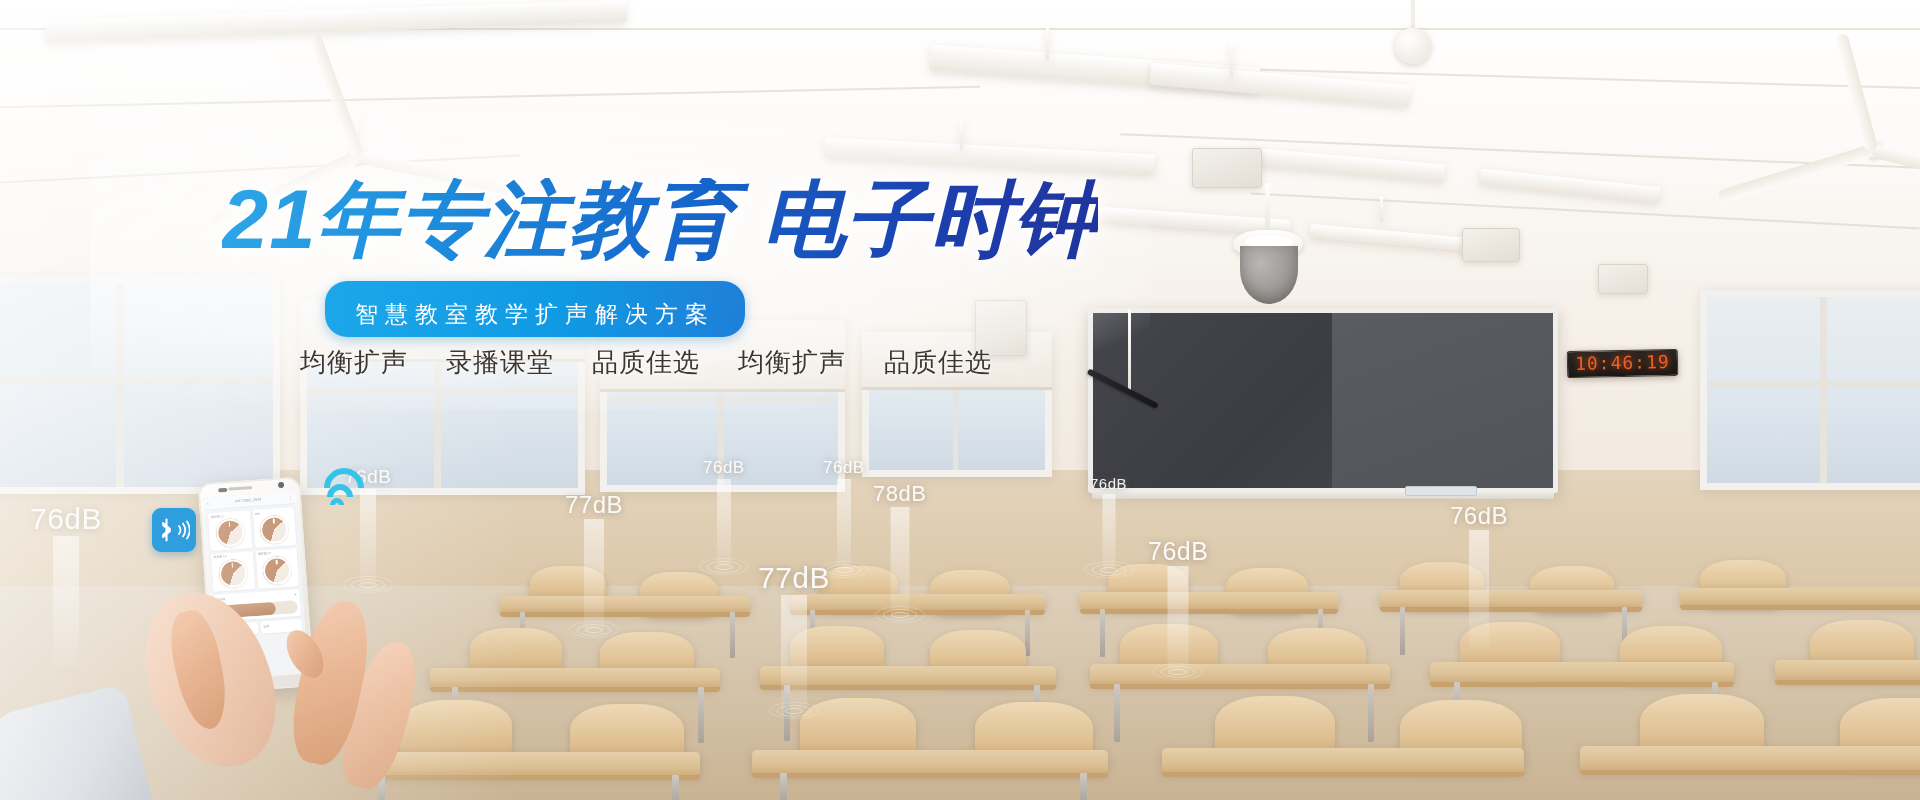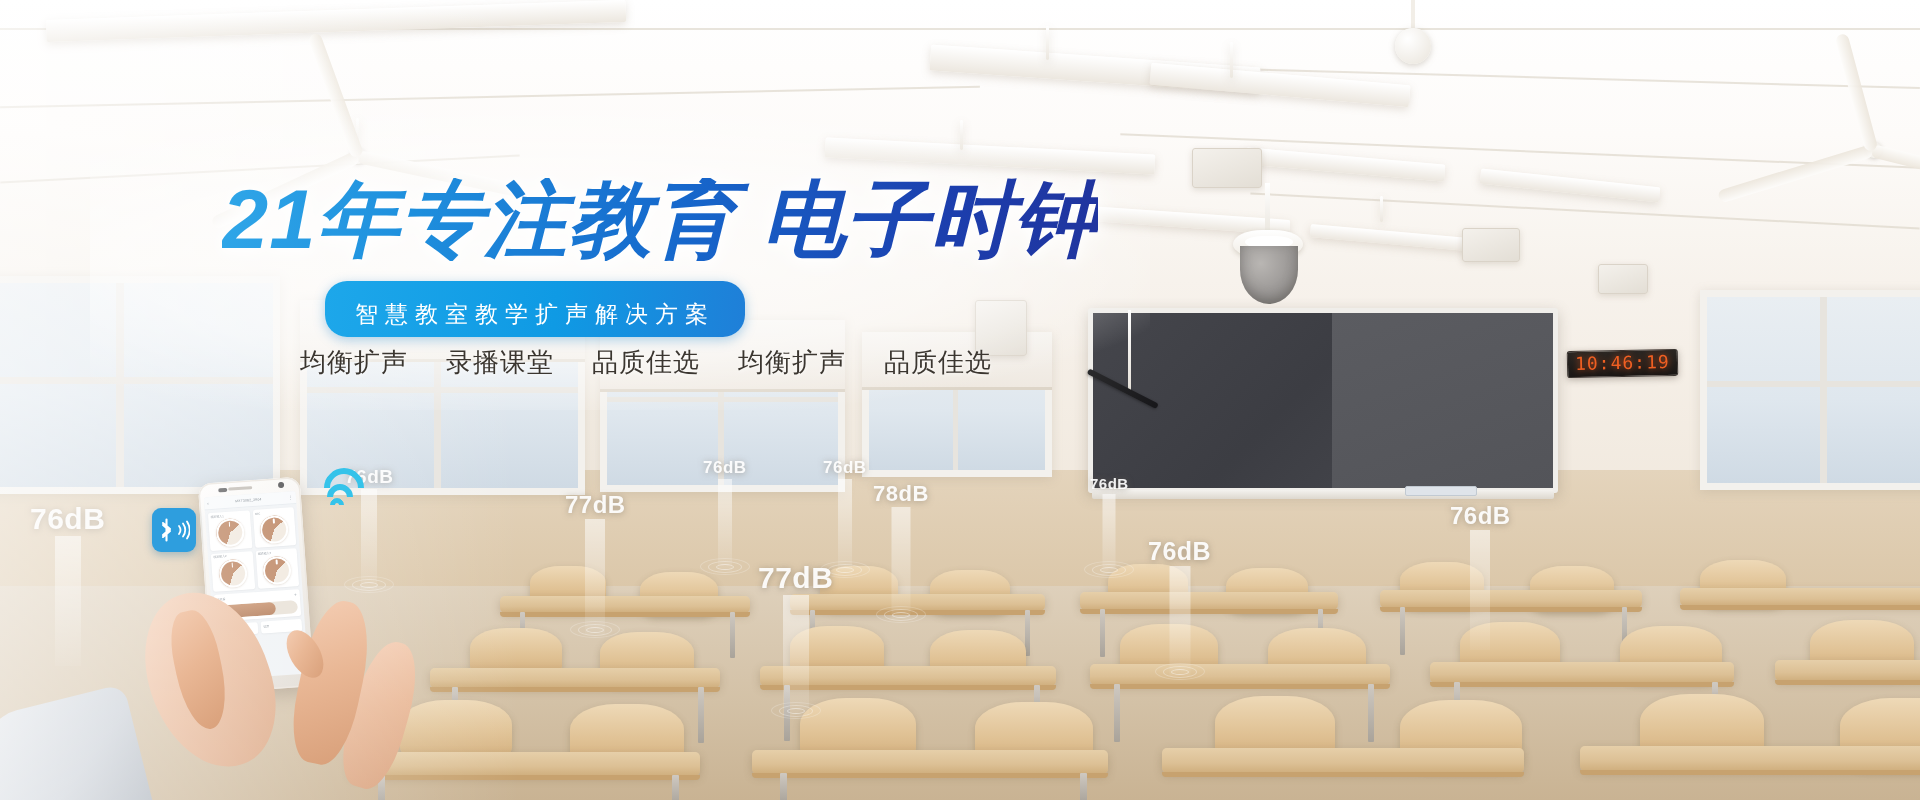--- a/index.html
+++ b/index.html
@@ -173,21 +173,21 @@
     position:absolute;
     background:linear-gradient(180deg,#eed9b7 0%,#e0c295 55%,#d2ad7b 100%);
     border-radius:40% 40% 24% 24%;
     box-shadow:0 3px 7px rgba(120,98,62,.3);
   }
 
   
   .db-marker { position:absolute; }
   .db-label {
     position:relative; color:rgba(255,255,255,.92);
-    font-weight:700; letter-spacing:.5px; white-space:nowrap;
+    font-weight:400; letter-spacing:.5px; white-space:nowrap;
     text-shadow:0 1px 6px rgba(120,110,95,.55);
   }
   .db-beam {
     position:absolute; left:50%; transform:translateX(-50%);
     background:linear-gradient(180deg,rgba(255,255,255,.55),rgba(255,255,255,.05));
   }
   .db-ripple {
     position:absolute; left:50%; transform:translateX(-50%);
     border-radius:50%;
     border:1.5px solid rgba(255,255,255,.65);

